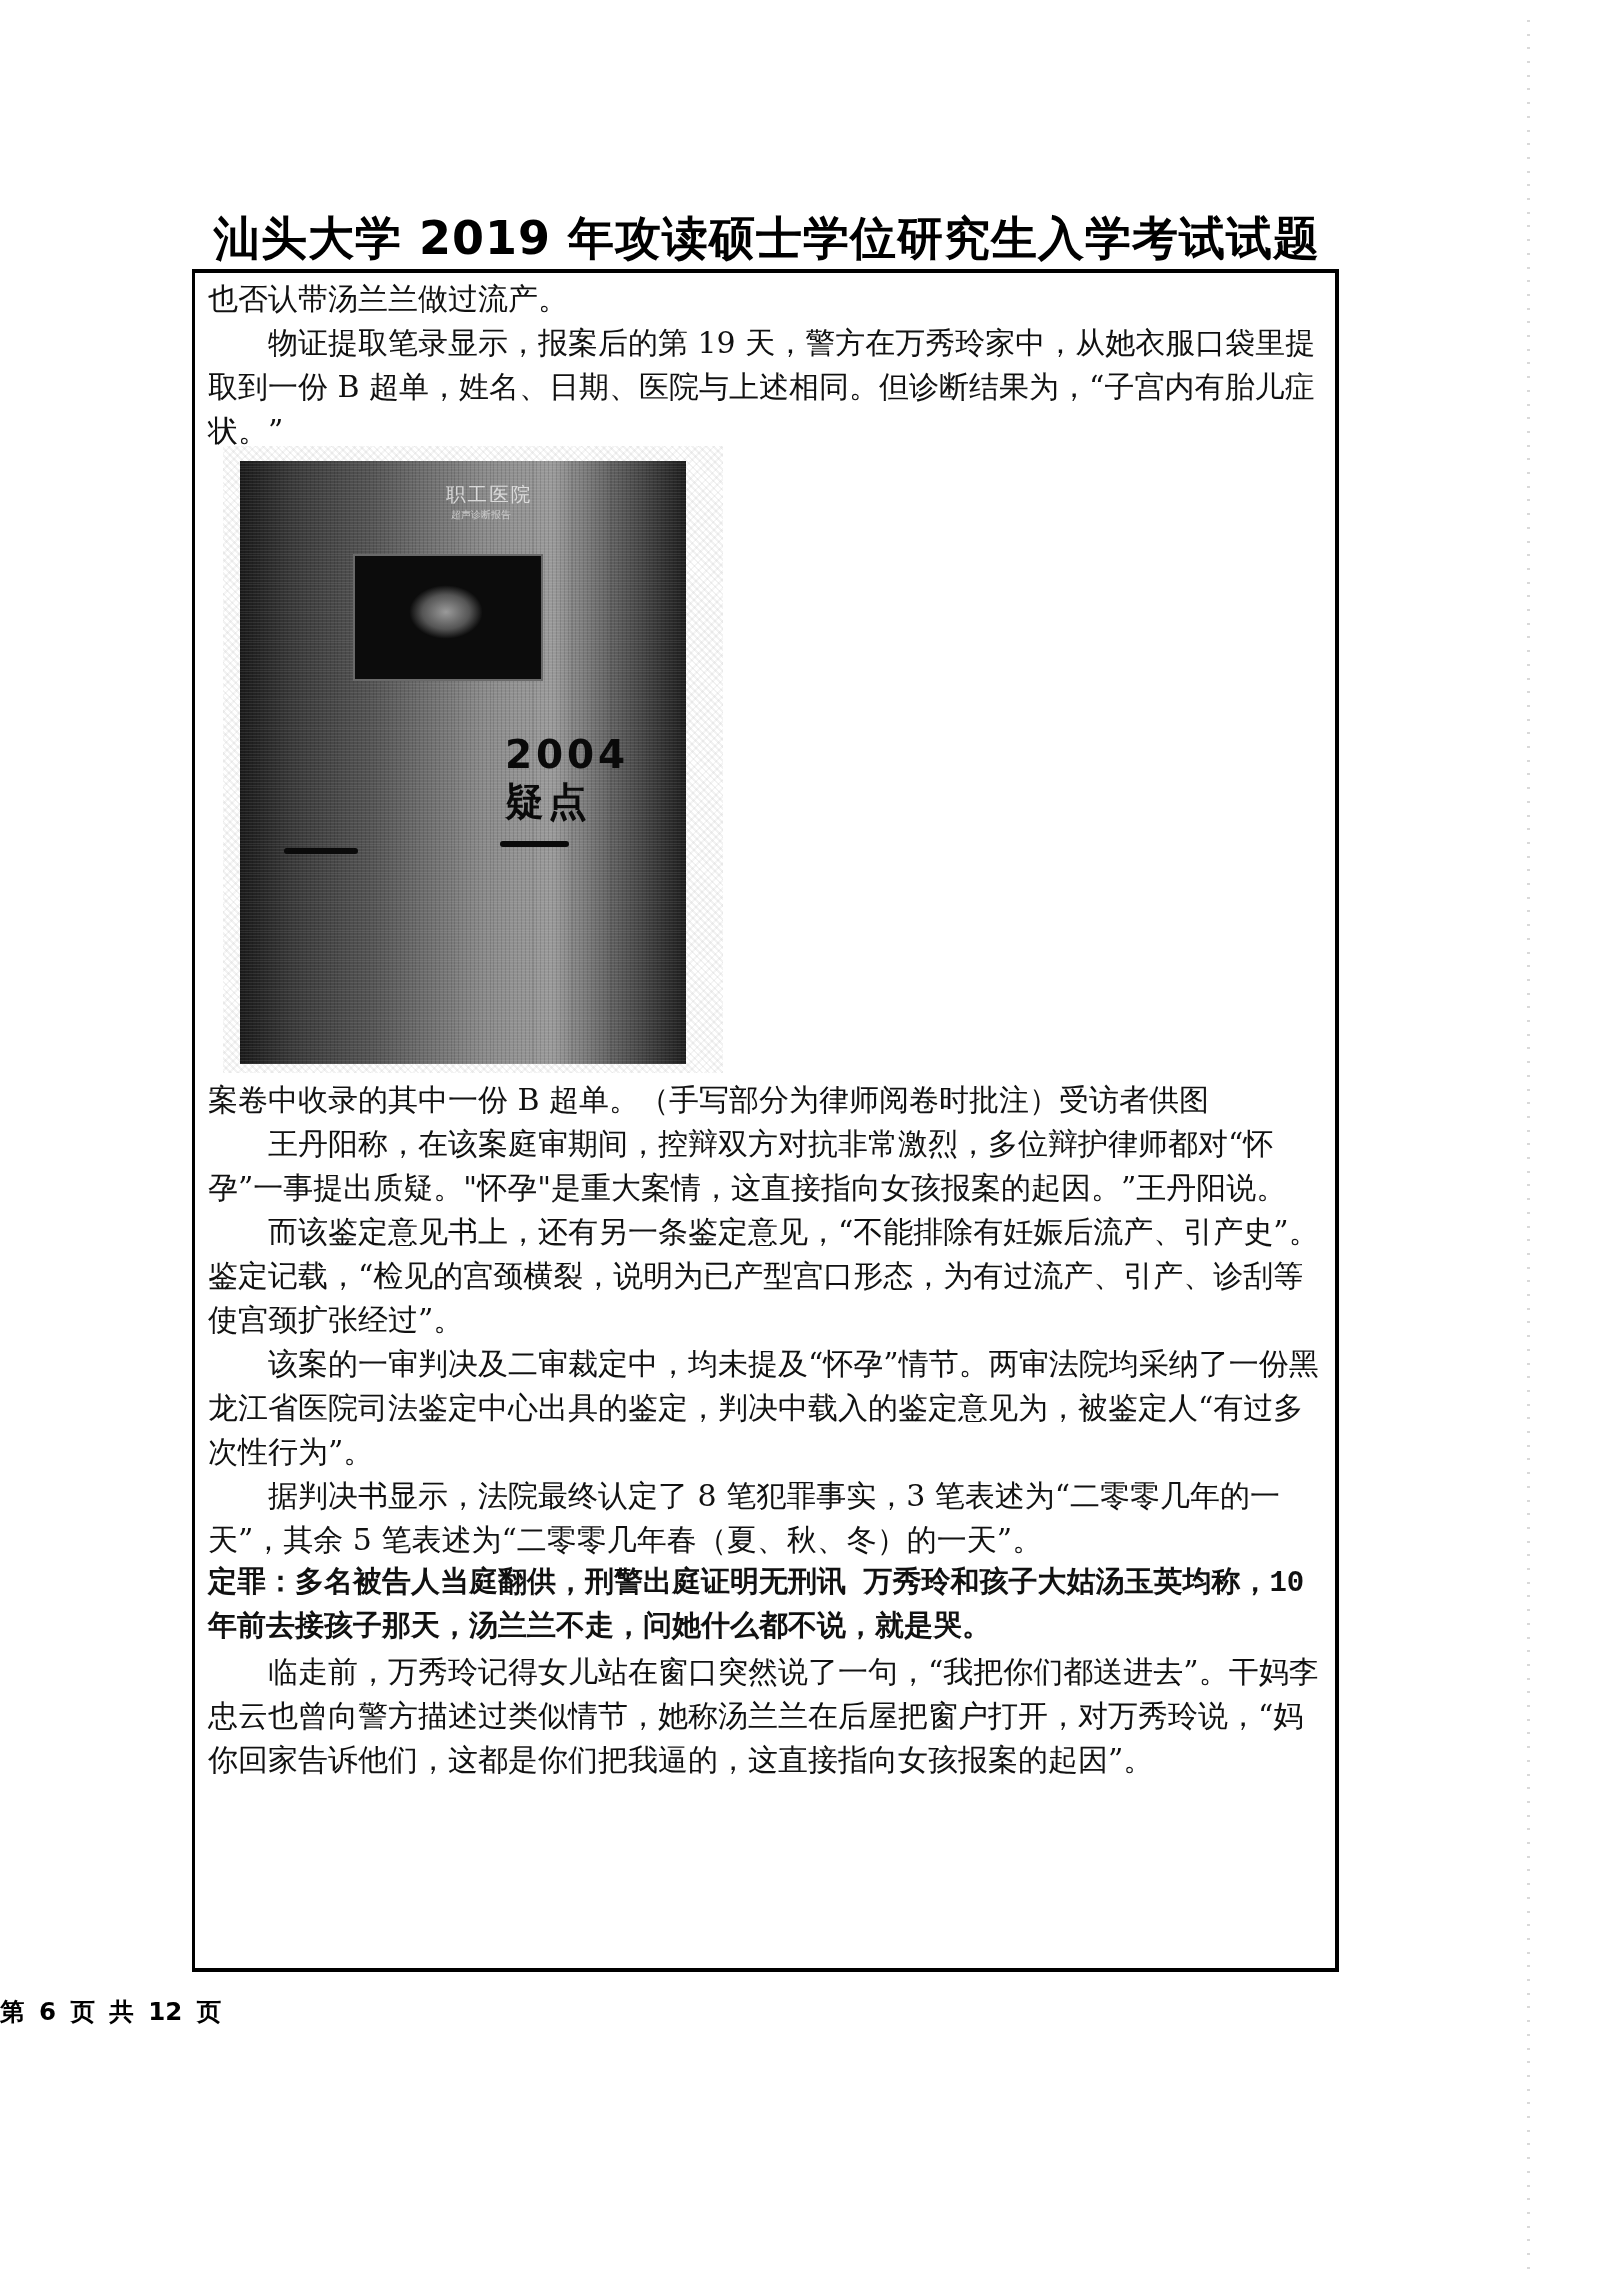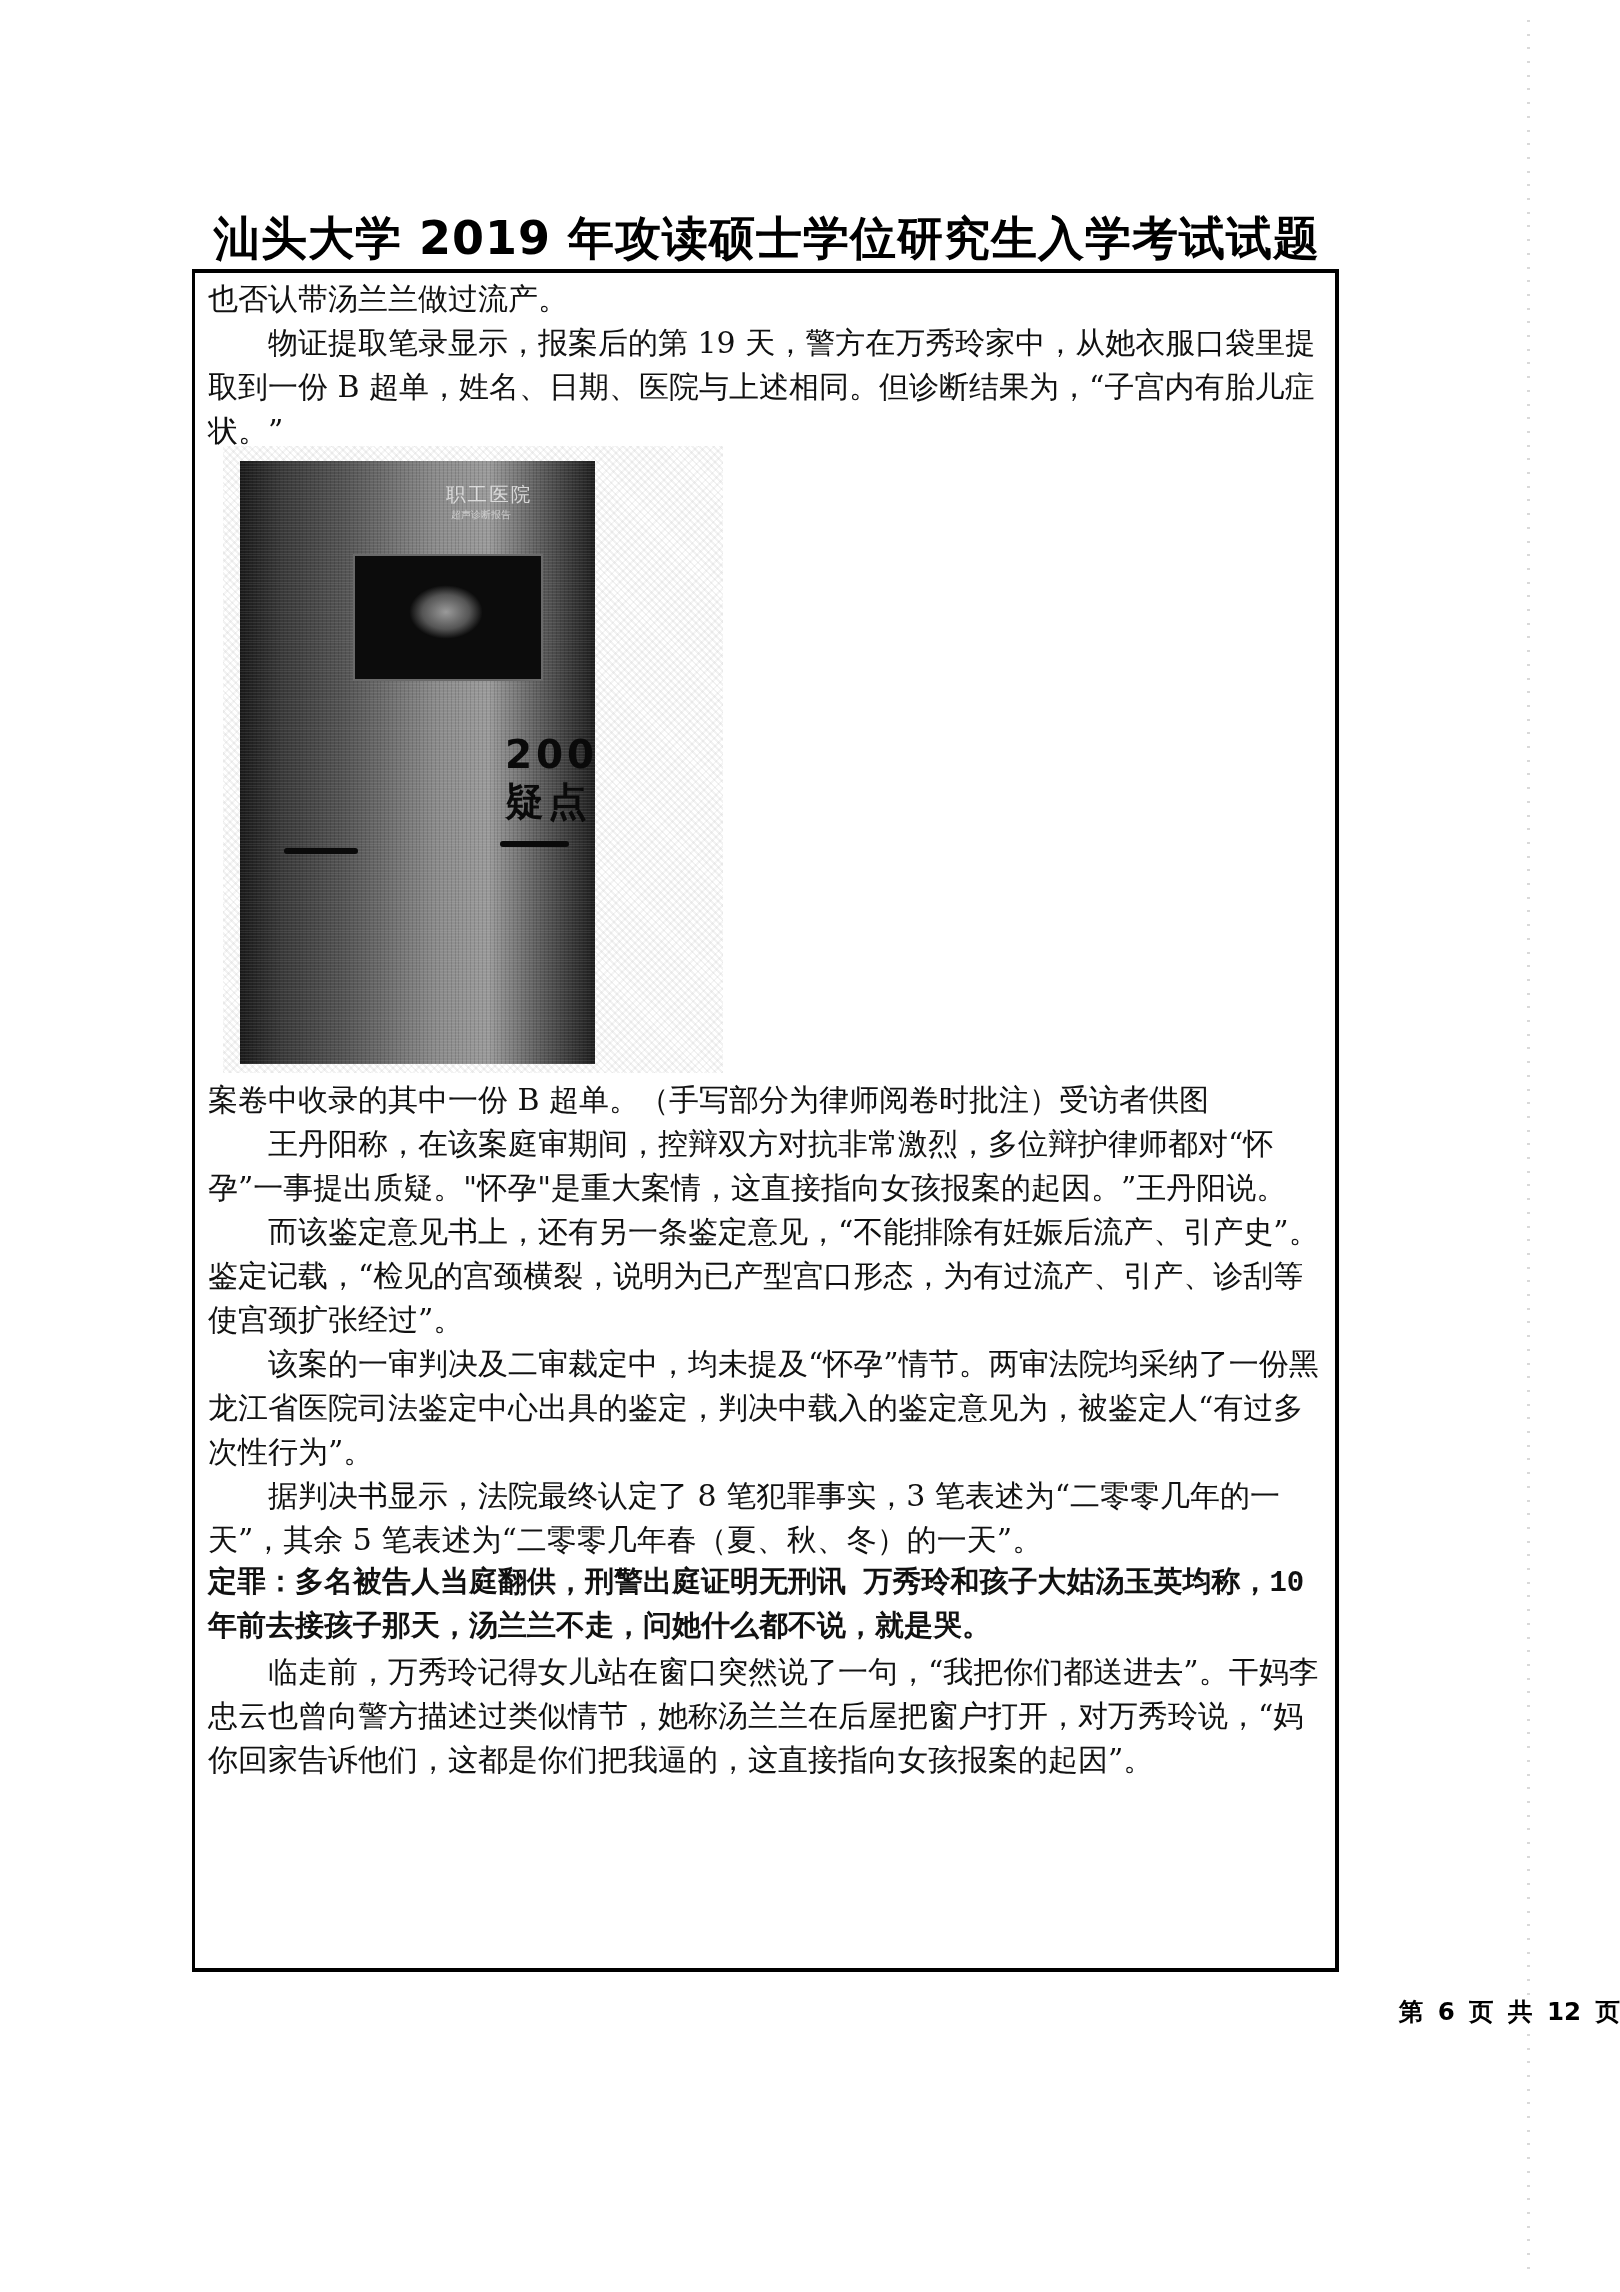--- a/index.html
+++ b/index.html
@@ -27,21 +27,21 @@
     .para { margin: 0; padding: 0; text-indent: 2em; }
     .para.noindent { text-indent: 0; }
     .para.bold { font-family: Liberation Mono, monospace; font-weight: bold; font-size: 29px; text-indent: 0; }
     .photo-halo {
       position: absolute; left: 223px; top: 446px; width: 500px; height: 627px;
       background:
         repeating-linear-gradient(45deg, rgba(0,0,0,0.05) 0 2px, transparent 2px 4.9px),
         repeating-linear-gradient(-45deg, rgba(0,0,0,0.04) 0 2px, transparent 2px 5.9px);
     }
     .photo {
-      position: absolute; left: 240px; top: 461px; width: 355px; height: 603px;
+      position: absolute; left: 240px; top: 461px; width: 446px; height: 603px;
       background:
         linear-gradient(90deg, #1a1a1a 0%, #3a3a3a 12%, #555 30%, #8a8a8a 55%, #9a9a9a 70%, #5a5a5a 85%, #1e1e1e 100%);
       overflow: hidden;
     }
     .photo::before {
       content: ""; position: absolute; inset: 0;
       background:
         repeating-linear-gradient(0deg, rgba(255,255,255,0.08) 0 1px, transparent 1px 2.9px),
         repeating-linear-gradient(90deg, rgba(0,0,0,0.12) 0 1px, transparent 1px 3.9px);
     }
@@ -66,21 +66,21 @@
       position: absolute; left: 265px; top: 270px;
       font-family: "DejaVu Sans", sans-serif; font-weight: bold; font-size: 39px;
       color: #0a0a0a; line-height: 47px; letter-spacing: 3.9px;
     }
     .photo-underline {
       position: absolute; height: 5.9px; background: #0a0a0a; border-radius: 2.9px;
     }
     .footer {
       position: absolute; left: 0; width: 1620px; top: 1995px;
       font-family: "DejaVu Sans", "Liberation Sans", sans-serif; font-weight: bold;
-      font-size: 24.5px; text-align: right; word-spacing: 5.9px; color: #000;
+      font-size: 24.5px; text-align: left; word-spacing: 5.9px; color: #000;
     }
     .margin-specks {
       position: absolute; left: 1527px; top: 19.6px; width: 2.9px; height: 2254px;
       background: repeating-linear-gradient(180deg, rgba(0,0,0,0.25) 0 2px, transparent 2px 13.7px);
       opacity: 0.6;
     }
   </style>
 </head>
 <body>
 

